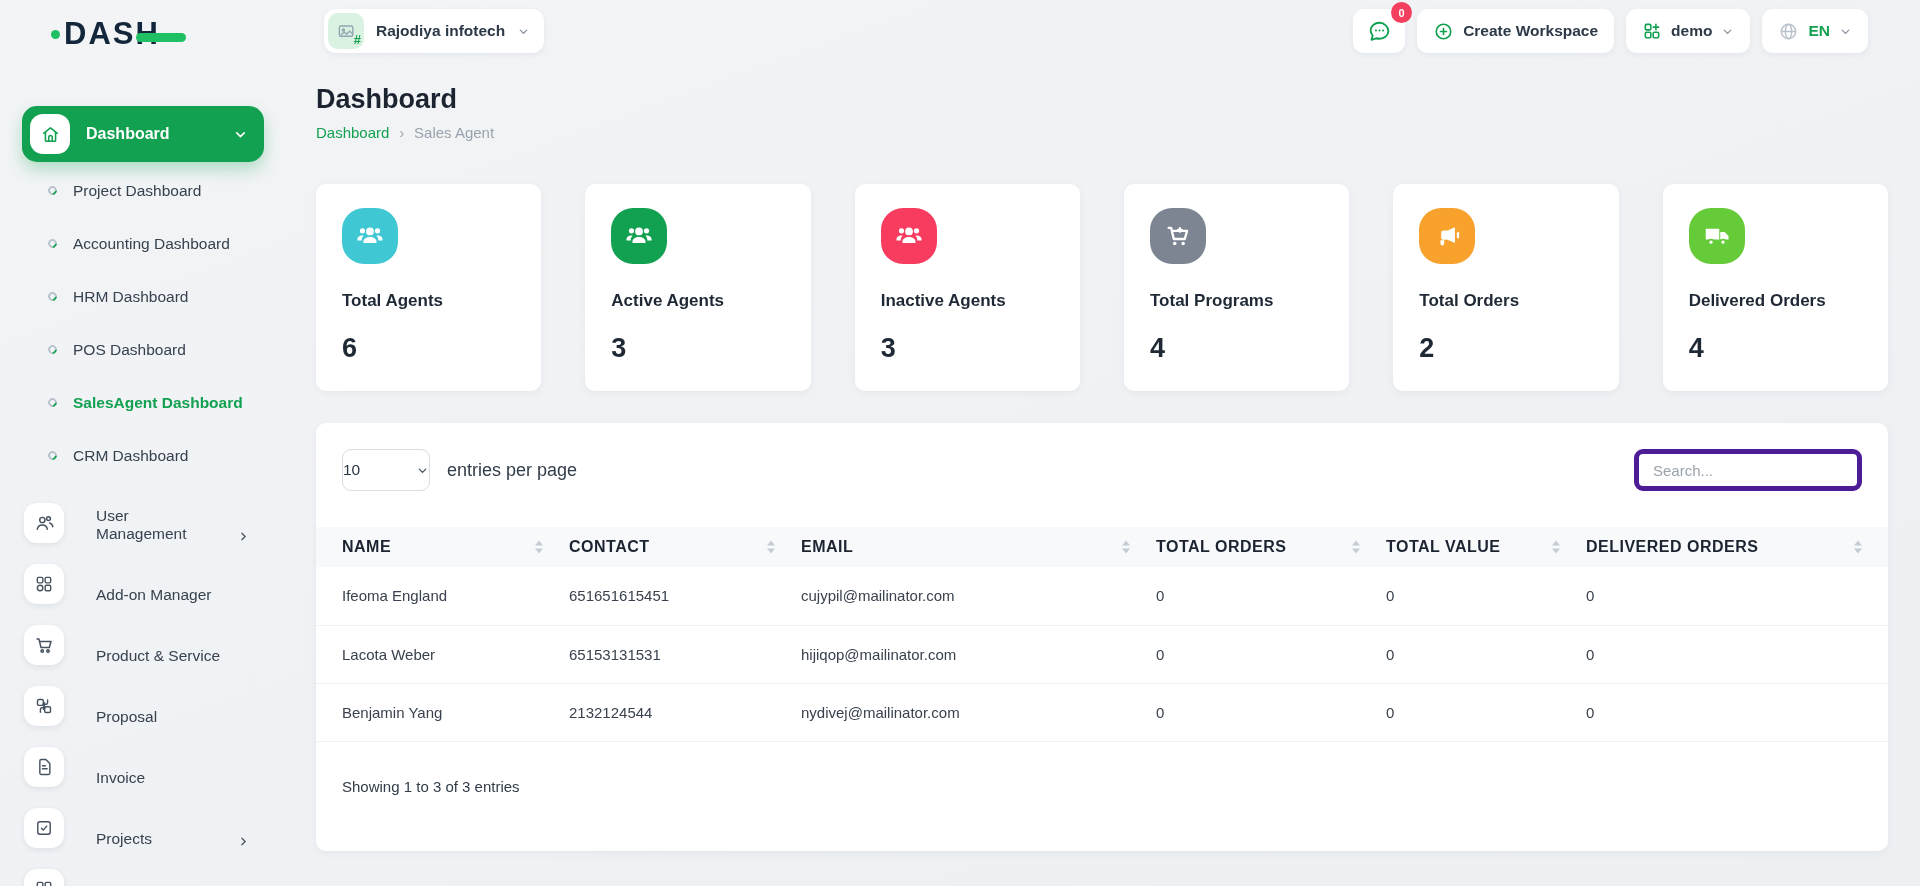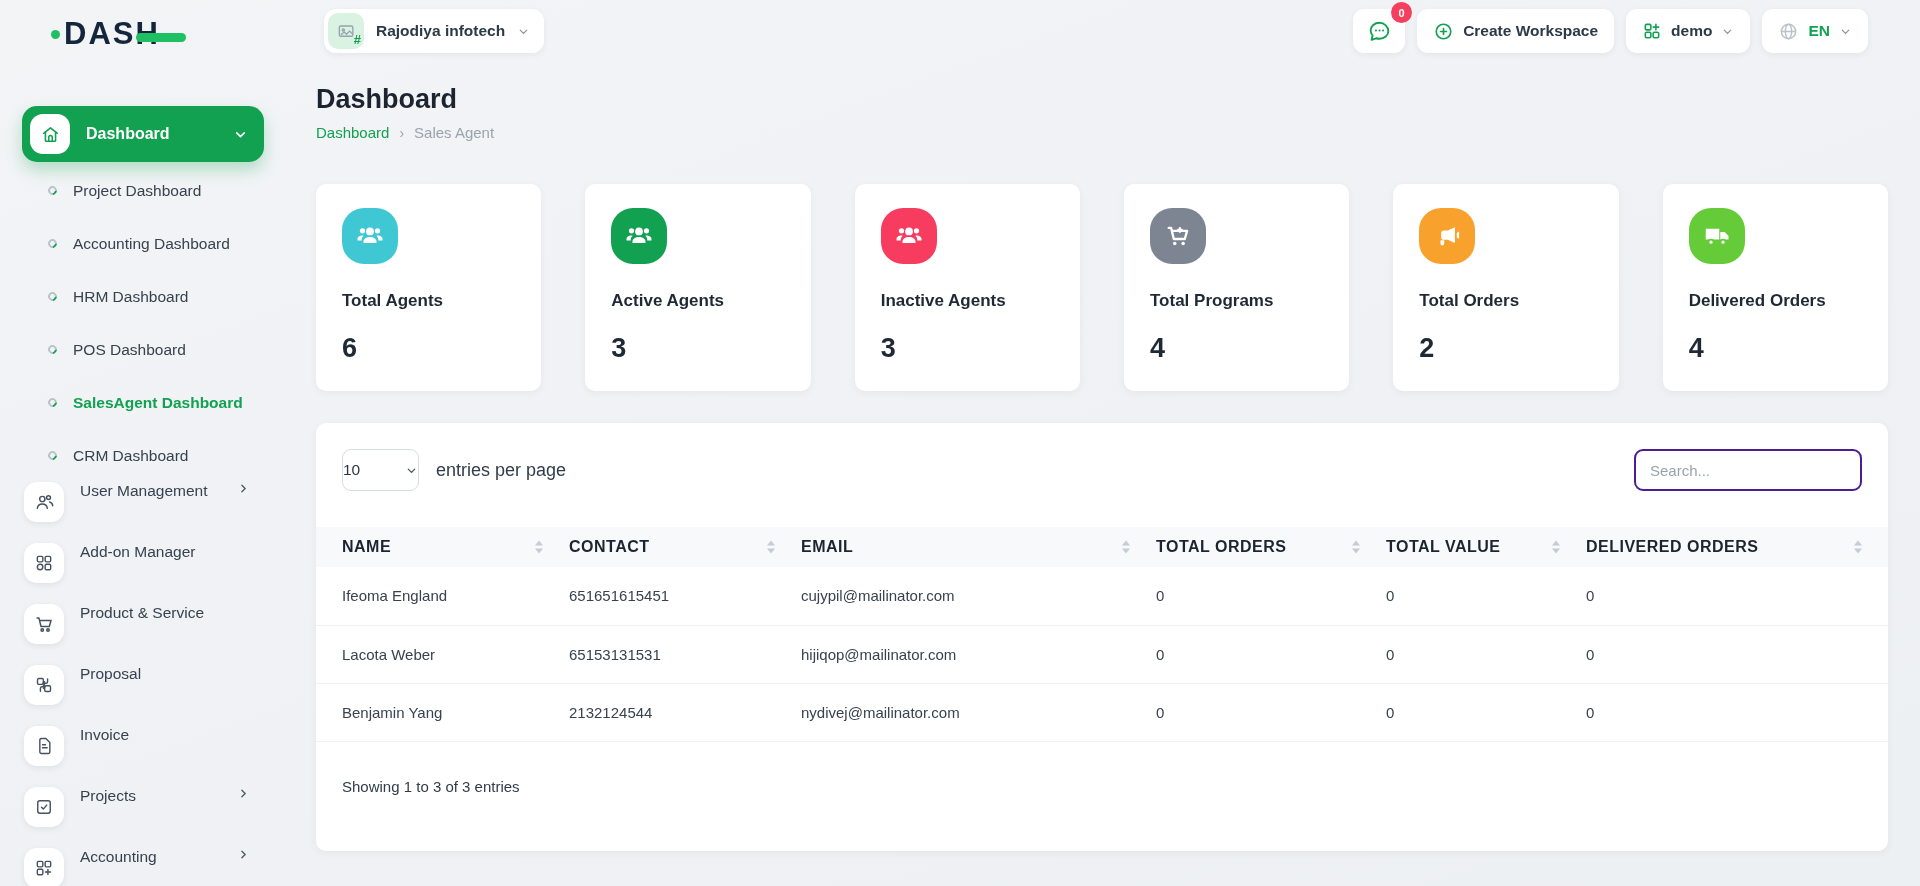--- a/index.html
+++ b/index.html
@@ -31,21 +31,21 @@
   .sidebar { position:absolute; left:0; top:75px; width:290px; bottom:0; padding:31px 0 0 22px; }
   .side-active { width:242px; height:56px; background:#12a150; border-radius:15px; display:flex; align-items:center;
                  padding:8px 16px 8px 8px; gap:16px; box-shadow:0 8px 16px rgba(18,161,80,.28); cursor:pointer; }
   .side-active .tile { width:40px; height:40px; background:#fff; border-radius:13px; display:flex; align-items:center; justify-content:center; }
   .side-active .lbl { color:#fff; font-weight:700; font-size:16px; flex:1; }
   .sub-list { margin-top:2px; }
   .sub-item { width:242px; height:53px; display:flex; align-items:center; gap:16px; padding-left:26px; cursor:pointer; }
   .bullet { width:9px; height:9px; border:2px solid #b9c2cc; border-bottom-color:#12a150; border-radius:50%; transform:rotate(-45deg); flex:0 0 auto; }
   .sub-item .lbl { font-size:15.5px; font-weight:500; color:#37424f; }
   .sub-item.active .lbl { color:#12a150; font-weight:700; }
-  .menu-item { width:242px; height:61px; display:flex; align-items:flex-start; gap:16px; padding-left:2px; cursor:pointer; }
+  .menu-item { width:242px; height:61px; display:flex; align-items:flex-end; gap:32px; padding-left:2px; cursor:pointer; }
   .menu-item .tile { width:40px; height:40px; background:#fff; border-radius:13px; box-shadow:0 2px 6px rgba(16,42,67,.08);
                      display:flex; align-items:center; justify-content:center; flex:0 0 auto; }
   .menu-item .lbl { font-size:15.5px; font-weight:500; color:#37424f; flex:1; }
   .menu-item .chev { margin-right:14px; }
 
   
   .main { position:absolute; left:316px; top:84px; right:32px; }
   .page-title { font-size:27px; font-weight:700; color:#1b2430; }
   .crumbs { margin-top:9px; display:flex; align-items:center; gap:10px; font-size:15px; }
   .crumb-link { color:#12a150; cursor:pointer; }
@@ -54,24 +54,24 @@
 
   .cards { margin-top:43px; display:grid; grid-template-columns:repeat(6,1fr); gap:44px; }
   .stat-card { background:#fff; border-radius:10px; height:207px; padding:24px 26px; box-shadow:0 2px 8px rgba(16,42,67,.05); }
   .squircle { width:56px; height:56px; border-radius:22px; display:flex; align-items:center; justify-content:center; }
   .stat-label { margin-top:27px; font-size:17px; font-weight:700; color:#1f2935; }
   .stat-value { margin-top:22px; font-size:27px; font-weight:700; color:#1f2935; }
 
   .table-card { margin-top:32px; background:#fff; border-radius:10px; box-shadow:0 2px 8px rgba(16,42,67,.05); padding-bottom:56px; }
   .controls { display:flex; align-items:center; justify-content:space-between; padding:26px 26px 0 26px; }
   .ctrl-left { display:flex; align-items:center; gap:17px; }
-  .pp-select { width:77px; height:42px; border:1px solid #d6dde4; border-radius:9px; display:flex; align-items:center;
+  .pp-select { width:88px; height:42px; border:1px solid #d6dde4; border-radius:9px; display:flex; align-items:center;
                justify-content:space-between; gap:10px; font-size:15.5px; color:#2b3542; cursor:pointer; background:#fff; }
   .pp-label { font-size:18px; font-weight:500; color:#323d4a; }
-  .search-input { width:228px; height:42px; border:2px solid #4c1d95; border-radius:9px; padding:0 14px; font-size:15px;
+  .search-input { width:228px; height:42px; border:5px solid #4c1d95; border-radius:9px; padding:0 14px; font-size:15px;
                   color:#2b3542; outline:none; font-family:"Liberation Sans",sans-serif; background:#fff; }
   .search-input::placeholder { color:#9aa3ad; }
 
   table { width:100%; border-collapse:collapse; table-layout:fixed; margin-top:36px; }
   thead tr { background:#f7f9fb; height:40px; }
   th { text-align:left; font-size:16px; font-weight:700; letter-spacing:.5px; color:#1b2430; text-transform:uppercase; position:relative; }
   th:first-child, td:first-child { padding-left:26px; }
   .sort { position:absolute; right:26px; top:50%; transform:translateY(-50%); display:inline-block; cursor:pointer; }
   .sort i { display:block; width:0; height:0; border-left:4px solid transparent; border-right:4px solid transparent; }
   .sort .up { border-bottom:5px solid #c4ccd5; margin-bottom:3px; }

